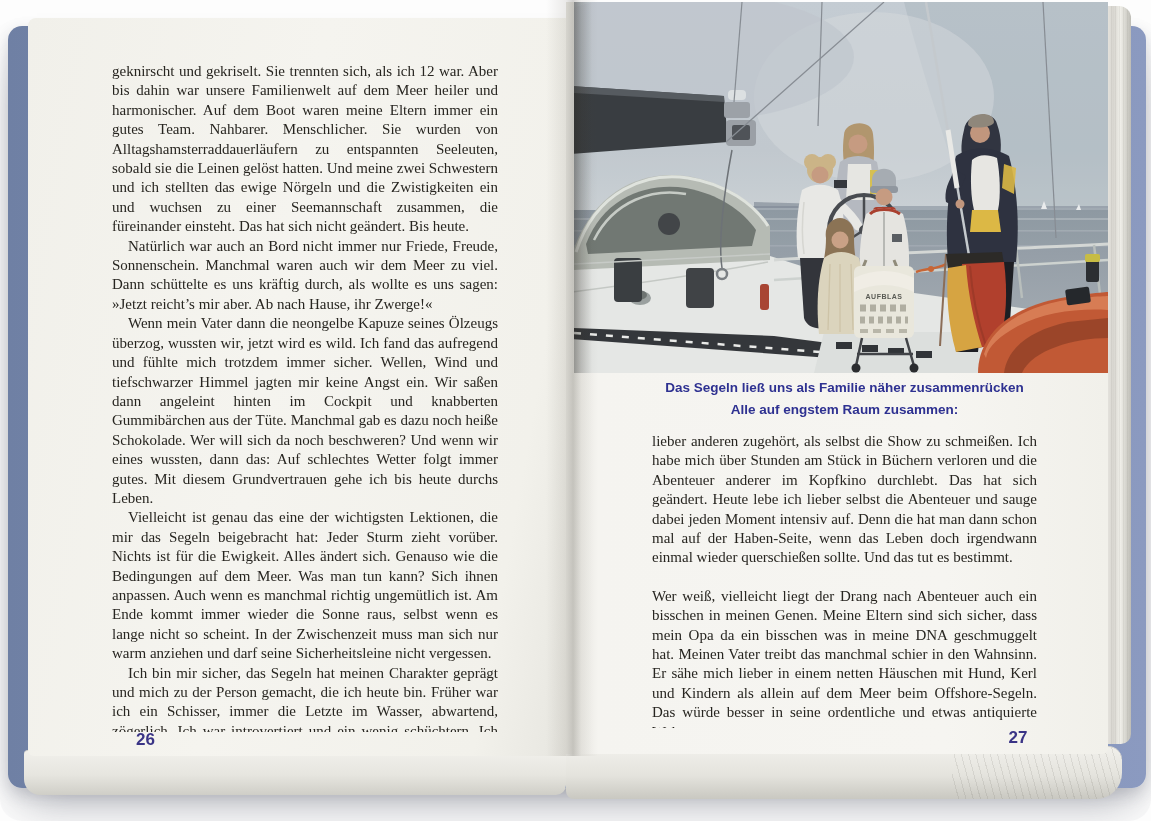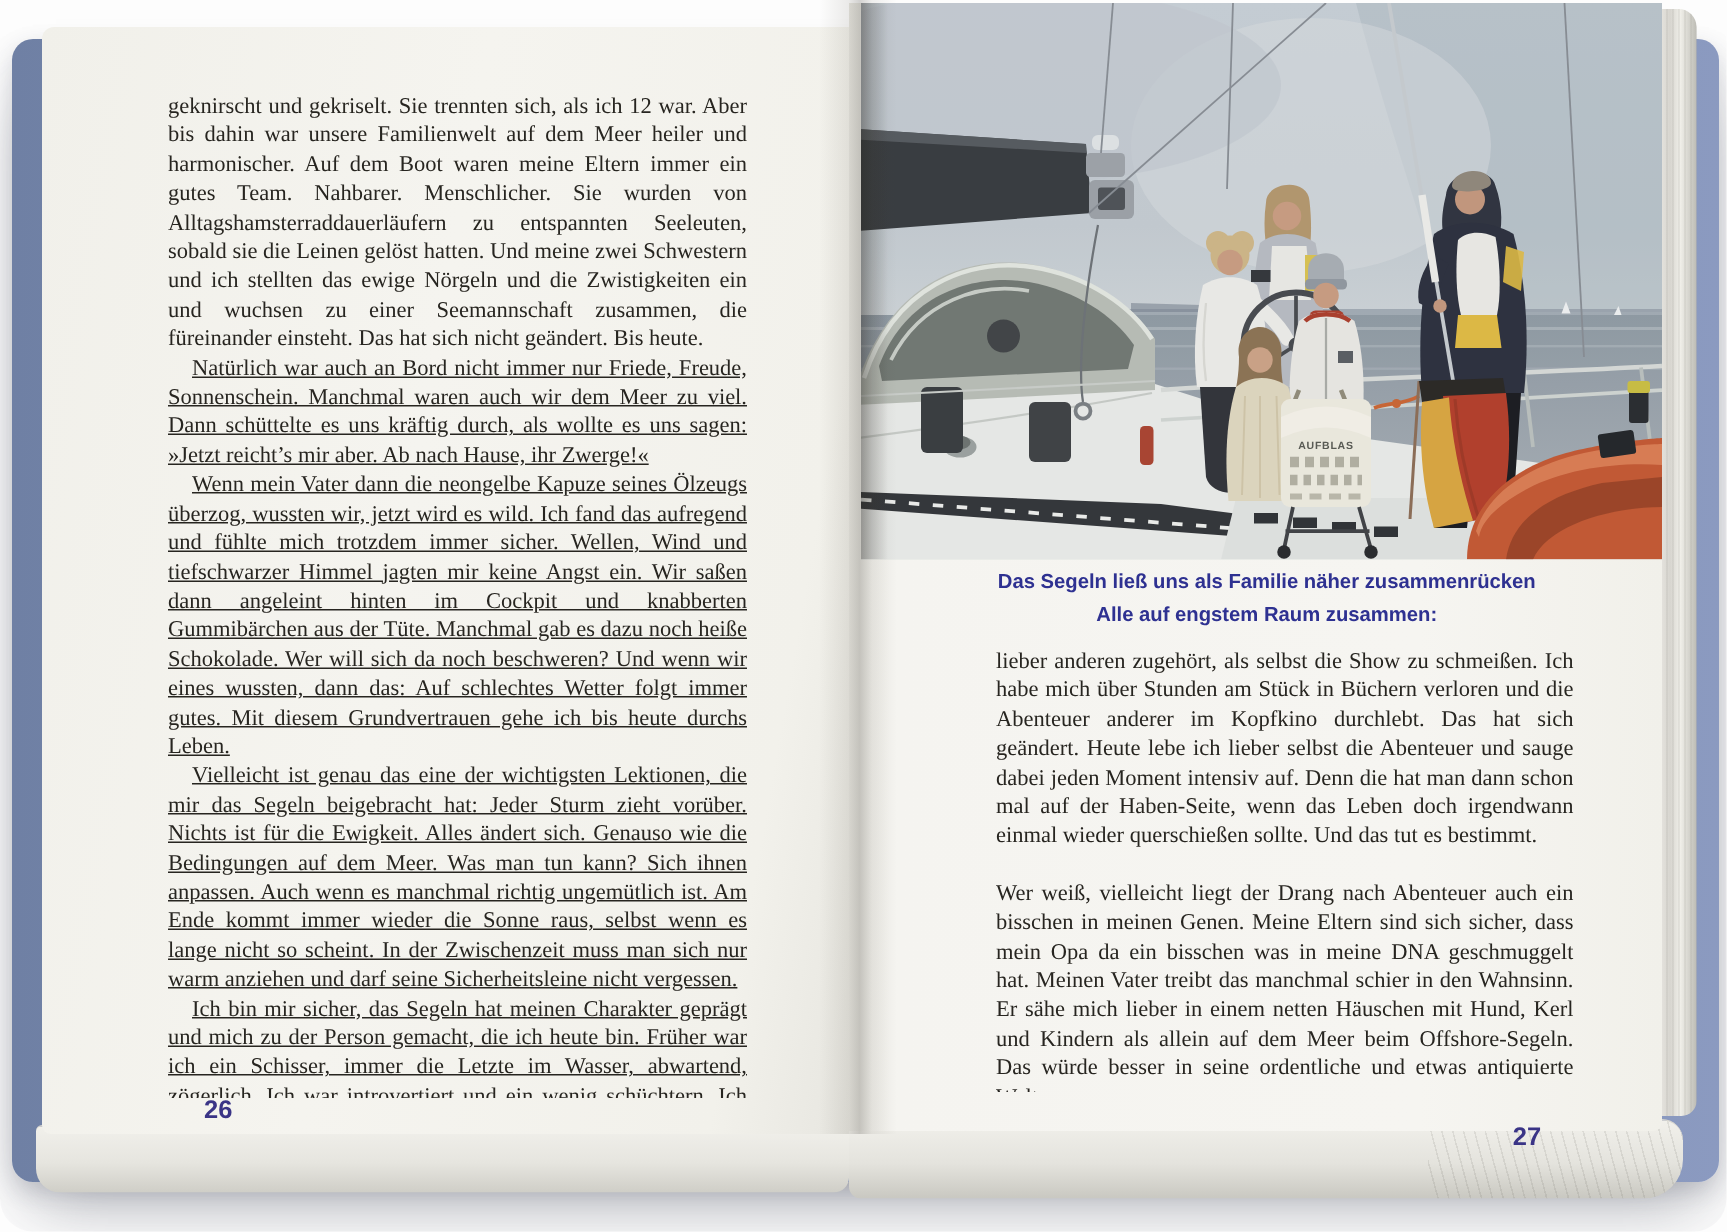--- a/index.html
+++ b/index.html
@@ -26,27 +26,27 @@
        background:linear-gradient(100deg,#f1f0ea 0%,#f5f4ef 45%,#f2f1eb 86%,#e7e6e0 100%);}
   .page-right{left:566px;top:2px;width:542px;height:752px;border-radius:0 6px 6px 0;
        background:linear-gradient(90deg,#e8e7e1 0%,#f5f4f0 5%,#f6f5f1 70%,#f1f0ea 100%);}
   .spine-shadow{position:absolute;left:546px;top:0;width:52px;height:756px;pointer-events:none;z-index:5;
        background:linear-gradient(90deg,rgba(70,64,52,0) 0%,rgba(70,64,52,.10) 38%,rgba(40,36,28,.20) 52%,rgba(70,64,52,.08) 68%,rgba(70,64,52,0) 100%);}
   
   .body-text{position:absolute;color:#272520;font-size:15px;line-height:19.4px;
        text-align:justify;overflow:hidden;}
   .body-text p{margin:0;}
   .left-col{left:84px;top:44px;width:386px;height:670px;}
-  .left-col p + p{text-indent:16px;text-decoration:underline;}
-  .right-col{left:86px;top:430px;width:385px;height:296px;margin-left:12px;}
+  .left-col p + p{text-indent:16px;}
+  .right-col{left:86px;top:430px;width:385px;height:296px;}
   .right-col p + p{margin-top:19px;}
   .pagenum{position:absolute;font-family:"Liberation Sans","DejaVu Sans",sans-serif;
        font-weight:bold;font-size:17px;color:#3a3486;}
   .pagenum.left{left:108px;top:712px;}
-  .pagenum.right{left:430px;top:726px;width:44px;text-align:center;margin-top:20px;}
+  .pagenum.right{left:430px;top:726px;width:44px;text-align:center;}
   .caption{position:absolute;left:86px;top:375px;width:385px;text-align:center;
        font-family:"Liberation Sans","DejaVu Sans",sans-serif;font-weight:bold;
        font-size:13.5px;line-height:22px;color:#2e3191;}
   
   .photo{position:absolute;left:8px;top:0;width:534px;height:371px;margin:0;overflow:hidden;}
   .photo svg{display:block;width:100%;height:100%;}
 </style>
 </head>
 <body>
 

